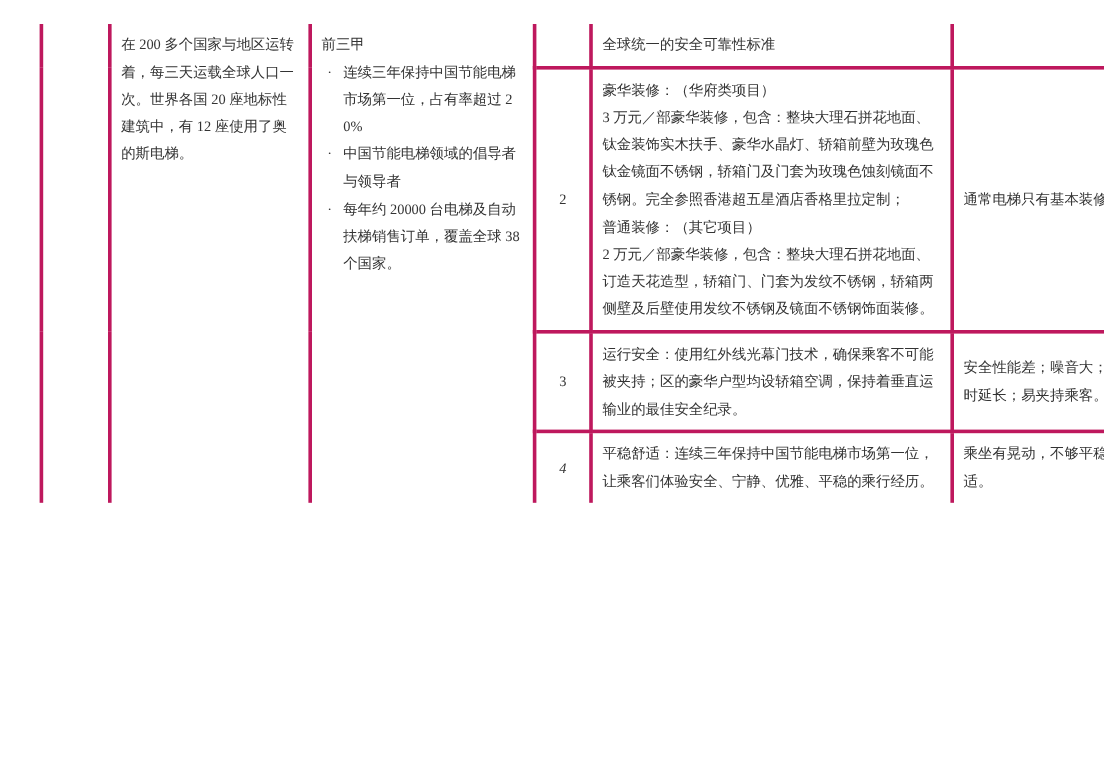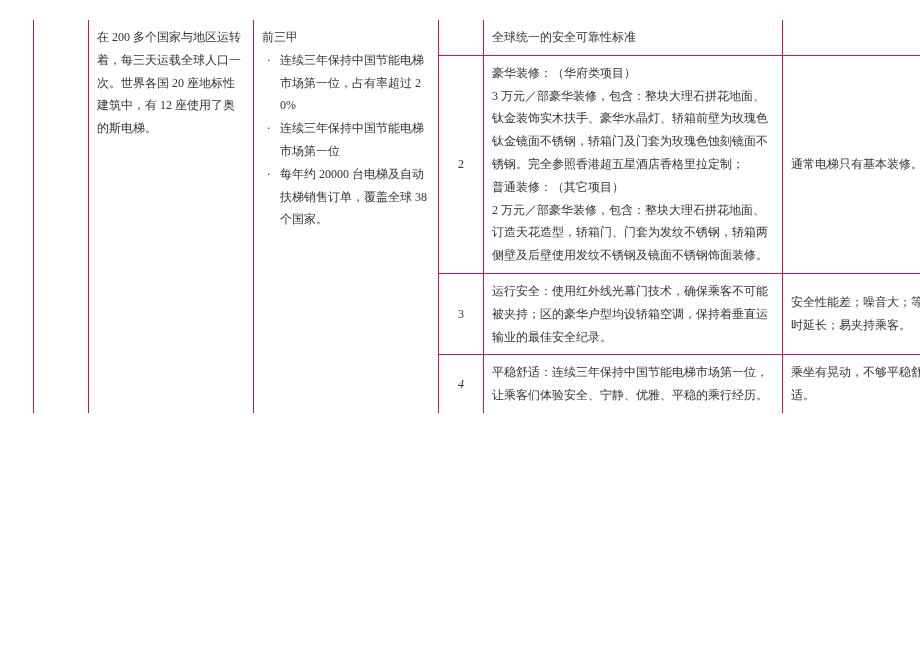--- a/index.html
+++ b/index.html
@@ -15,21 +15,21 @@
     width: 880px;
     margin: 0 auto;
     padding-left: 13px;
   }
   table {
     border-collapse: collapse;
     width: 100%;
     table-layout: fixed;
   }
   td {
-    border: 1px solid #be185d;
+    border: 3px solid #be185d;
     padding: 6px 8px;
     vertical-align: top;
     word-wrap: break-word;
     word-break: break-all;
   }
   .col0 { width: 38px; }
   .col1 { width: 148px; }
   .col2 { width: 168px; }
   .col3 { width: 28px; text-align: center; vertical-align: middle; }
   .col4 { width: 282px; }
@@ -45,21 +45,21 @@
 <div class="page">
 <table>
 
   <tbody>
         <tr>
     <td class="col0 no-top no-bottom" rowspan="4"></td>
     <td class="col1 no-top no-bottom" rowspan="4">在 200 多个国家与地区运转着，每三天运载全球人口一次。世界各国 20 座地标性建筑中，有 12 座使用了奥的斯电梯。</td>
     <td class="col2 no-top no-bottom" rowspan="4">
       <span>前三甲</span>
       <span class="bullet">连续三年保持中国节能电梯市场第一位，占有率超过 20%</span>
-      <span class="bullet">连续三年保持中国节能电梯市场第一位</span>
+      <span class="bullet">中国节能电梯领域的倡导者与领导者</span>
       <span class="bullet">每年约 20000 台电梯及自动扶梯销售订单，覆盖全球 38 个国家。</span>
     </td>
     <td class="col3 no-top"></td>
     <td class="col4 no-top">全球统一的安全可靠性标准</td>
     <td class="col5 no-top"></td>
   </tr>
 
   <tr>
     <td class="col3">2</td>
     <td class="col4">豪华装修：（华府类项目）<br>3 万元／部豪华装修，包含：整块大理石拼花地面、钛金装饰实木扶手、豪华水晶灯、轿箱前壁为玫瑰色钛金镜面不锈钢，轿箱门及门套为玫瑰色蚀刻镜面不锈钢。完全参照香港超五星酒店香格里拉定制；<br>普通装修：（其它项目）<br>2 万元／部豪华装修，包含：整块大理石拼花地面、订造天花造型，轿箱门、门套为发纹不锈钢，轿箱两侧壁及后壁使用发纹不锈钢及镜面不锈钢饰面装修。</td>

